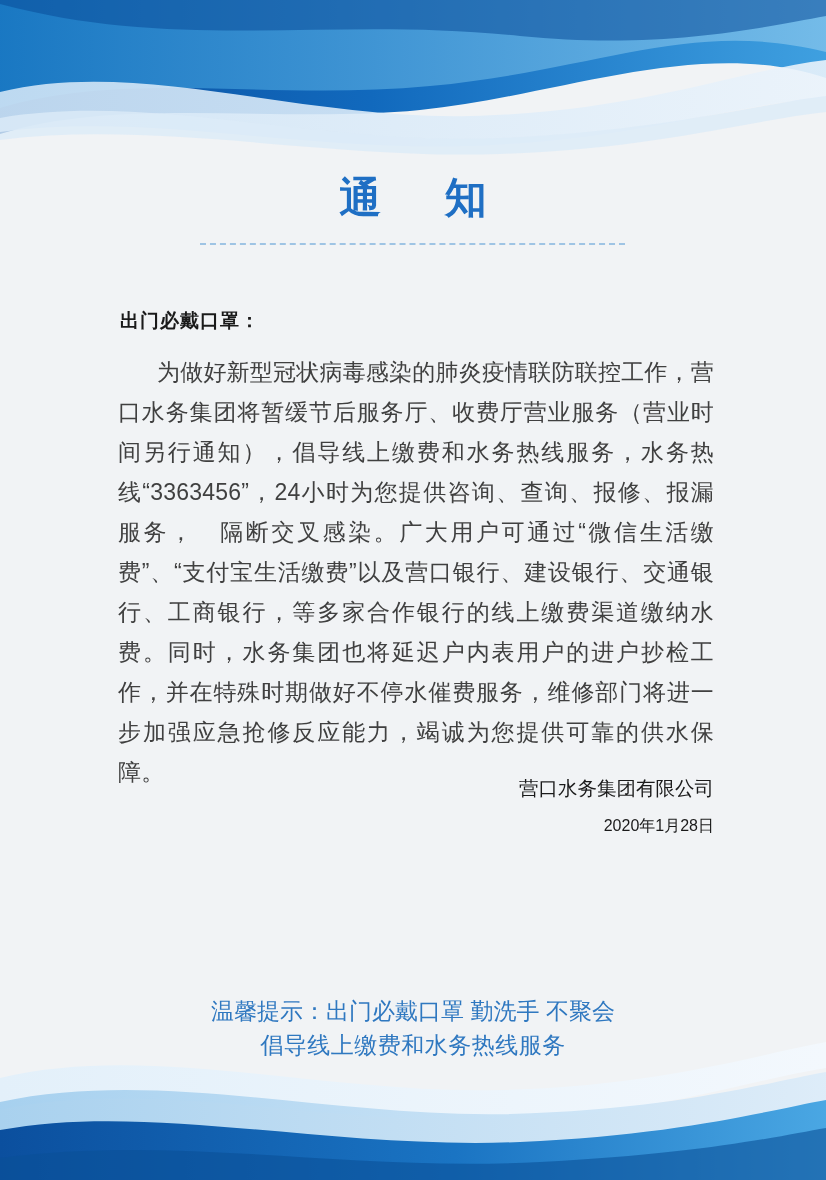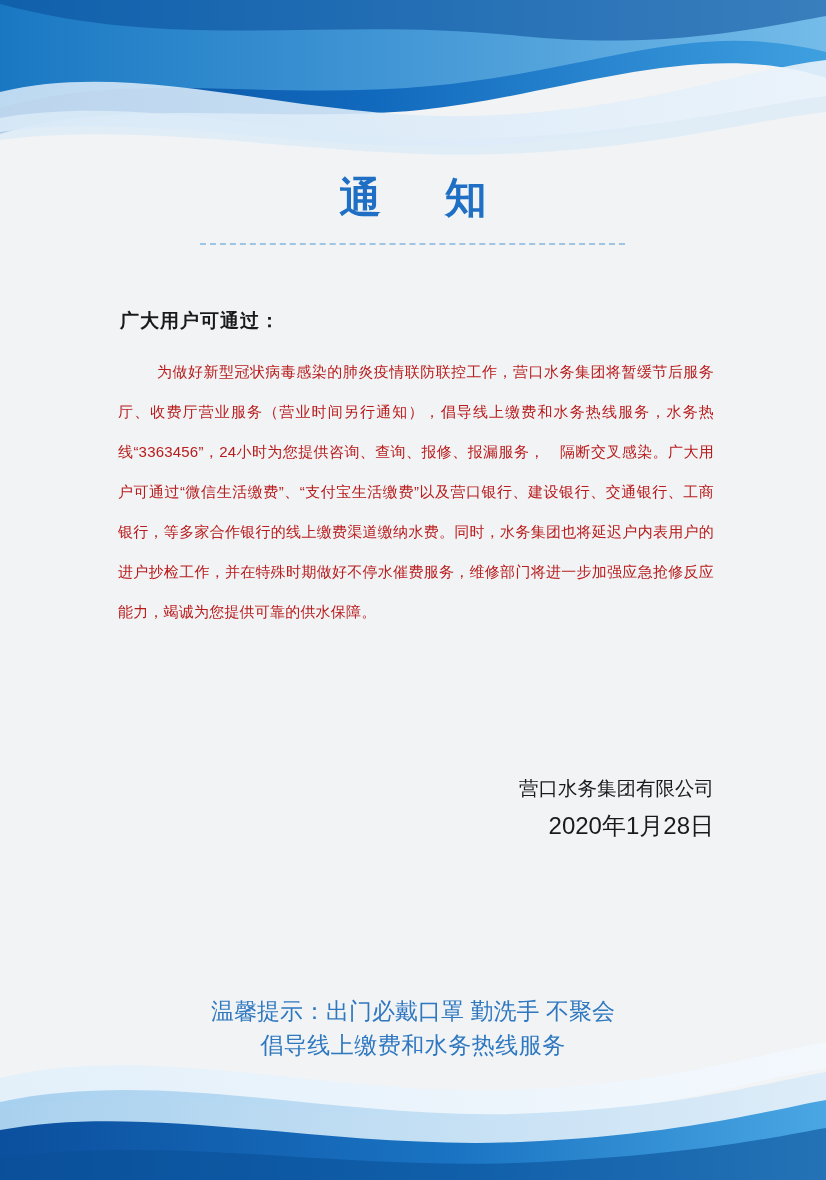--- a/index.html
+++ b/index.html
@@ -69,41 +69,41 @@
     font-size: 19px;
     font-weight: bold;
     color: #1a1a1a;
     letter-spacing: 1px;
   }
   .body-text {
     position: absolute;
     left: 118px;
     top: 352px;
     width: 596px;
-    font-size: 15px;
+    font-size: 23px;
     line-height: 40px;
-    color: #b91c1c;
+    color: #404040;
     text-align: justify;
     text-justify: inter-ideograph;
     text-indent: 39px;
     letter-spacing: 0.2px;
   }
   .signature {
     position: absolute;
     right: 112px;
     top: 758px;
     width: 400px;
     text-align: right;
     font-size: 19.5px;
     line-height: 38px;
     color: #1a1a1a;
     margin-top: 11px;
   }
   .sign-date {
-    font-size: 24px;
+    font-size: 16px;
   }
   .footer {
     position: absolute;
     left: 0;
     top: 994px;
     width: 826px;
     text-align: center;
     color: #2f78c0;
     font-size: 23px;
     line-height: 34px;
@@ -162,21 +162,21 @@
     <path d="M0,112 C160,78 330,128 510,124 C670,120 760,94 826,82 L826,112 C750,124 660,152 500,156 C330,160 160,116 0,146 Z" fill="url(#gBot2)" opacity="0.85"></path>
     <path d="M0,140 C150,112 330,160 520,152 C680,145 770,120 826,110 L826,190 L0,190 Z" fill="url(#gBot1)"></path>
     <path d="M0,168 C180,144 340,182 540,172 C700,164 780,146 826,138 L826,190 L0,190 Z" fill="#0a5098" opacity="0.6"></path>
   </svg>
 
   <div class="content">
 
     <div class="title">通 知</div>
     <div class="title-rule"></div>
 
-    <div class="salutation">广大用户可通过：</div>
+    <div class="salutation">出门必戴口罩：</div>
 
     <div class="body-text">为做好新型冠状病毒感染的肺炎疫情联防联控工作，营口水务集团将暂缓节后服务厅、收费厅营业服务（营业时间另行通知），倡导线上缴费和水务热线服务，水务热线“3363456”，24小时为您提供咨询、查询、报修、报漏服务，　隔断交叉感染。广大用户可通过“微信生活缴费”、“支付宝生活缴费”以及营口银行、建设银行、交通银行、工商银行，等多家合作银行的线上缴费渠道缴纳水费。同时，水务集团也将延迟户内表用户的进户抄检工作，并在特殊时期做好不停水催费服务，维修部门将进一步加强应急抢修反应能力，竭诚为您提供可靠的供水保障。</div>
 
     <div class="signature">
       <div>营口水务集团有限公司</div>
       <div class="sign-date">2020年1月28日</div>
     </div>
 
     <div class="footer">
       <div>温馨提示：出门必戴口罩 勤洗手 不聚会</div>

